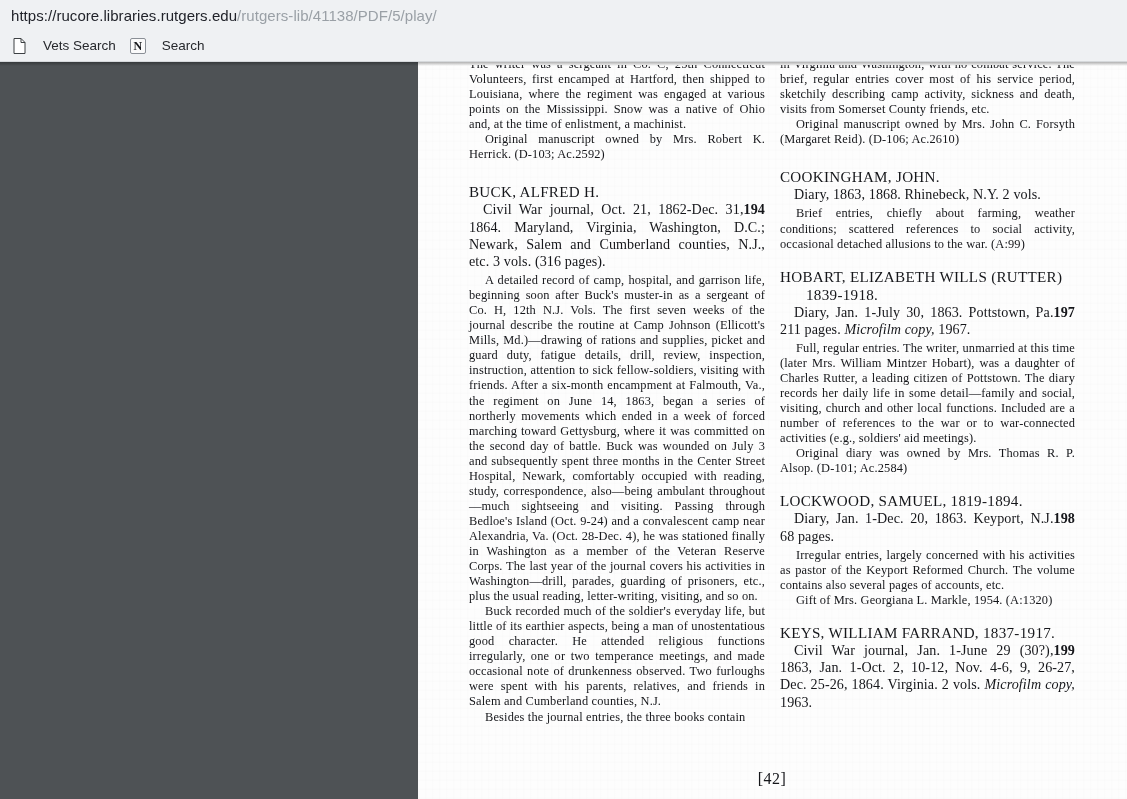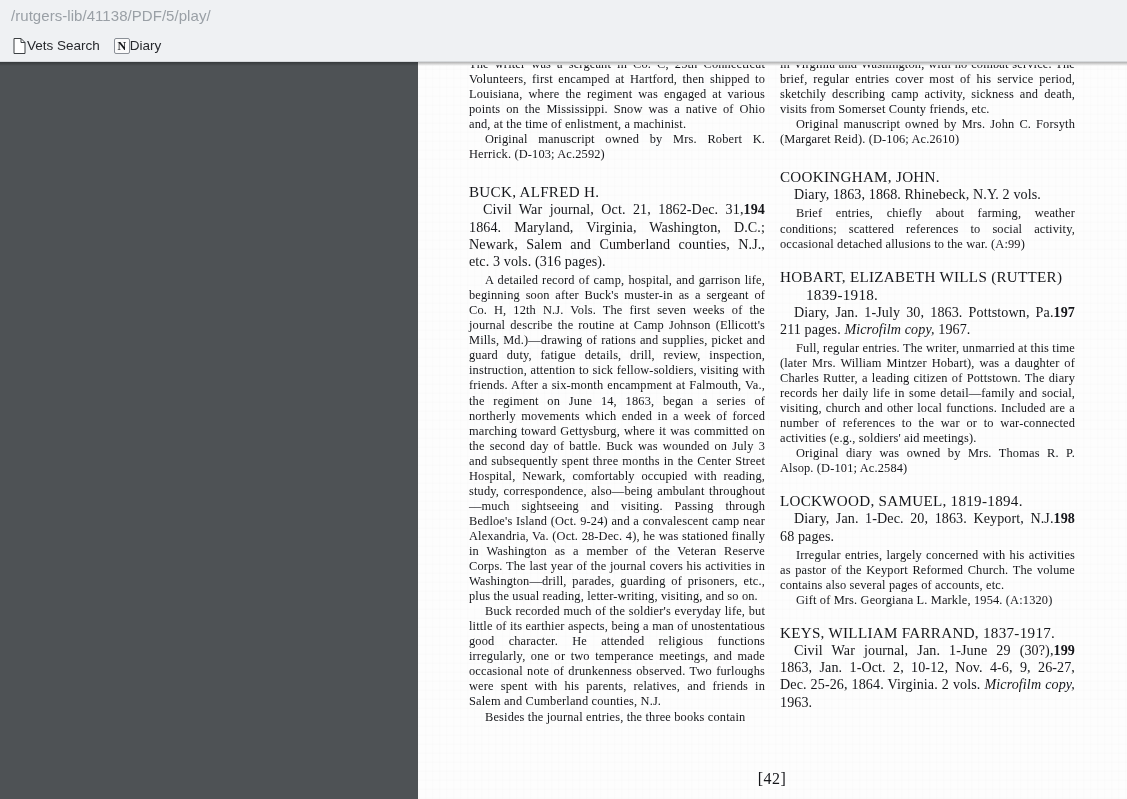--- a/index.html
+++ b/index.html
@@ -33,21 +33,21 @@
   .url-dim    { color: #9aa0a6; }
 
   .bookmarks {
     position: absolute; left: 0; top: 30px;
     width: 1127px; height: 31px;
     display: flex; align-items: center;
     padding-left: 6px;
   }
   .bm {
     display: flex; align-items: center;
-    gap: 0;
+    gap: 16px;
     padding: 3px 8px 3px 6px;
     border-radius: 4px;
     font-size: 13.5px;
     color: #26282c;
     white-space: nowrap;
     cursor: default;
   }
   .bm-ico {
     width: 15px; height: 16px;
     display: inline-flex; align-items: center; justify-content: center;
@@ -193,38 +193,39 @@
   }
 </style>
 </head>
 <body>
 
 <div id="app">
 
   <div class="chrome">
 
     <div class="urlbar">
+      <span class="url-strong">https://rucore.libraries.rutgers.edu</span>
         <span class="url-dim">/rutgers-lib/41138/PDF/5/play/</span>
     </div>
 
     <div class="bookmarks">
 
       <div class="bm">
         <span class="bm-ico">
           <svg width="13" height="16" viewBox="0 0 13 16">
             <path d="M1 0.5 H8 L12 4.5 V15.5 H1 Z" fill="#ffffff" stroke="#3c4043" stroke-width="1"></path>
             <path d="M8 0.5 V4.5 H12" fill="none" stroke="#3c4043" stroke-width="1"></path>
           </svg>
         </span>
         <span>Vets Search</span>
       </div>
 
       <div class="bm">
         <span class="bm-ico-n">N</span>
-        <span>Diary</span>
+        <span>Search</span>
       </div>
 
     </div>
   </div>
 
   <div class="viewer">
     <div class="viewer-shadow"></div>
 
     <div class="page-sheet">
       <div class="clip-top"></div>

